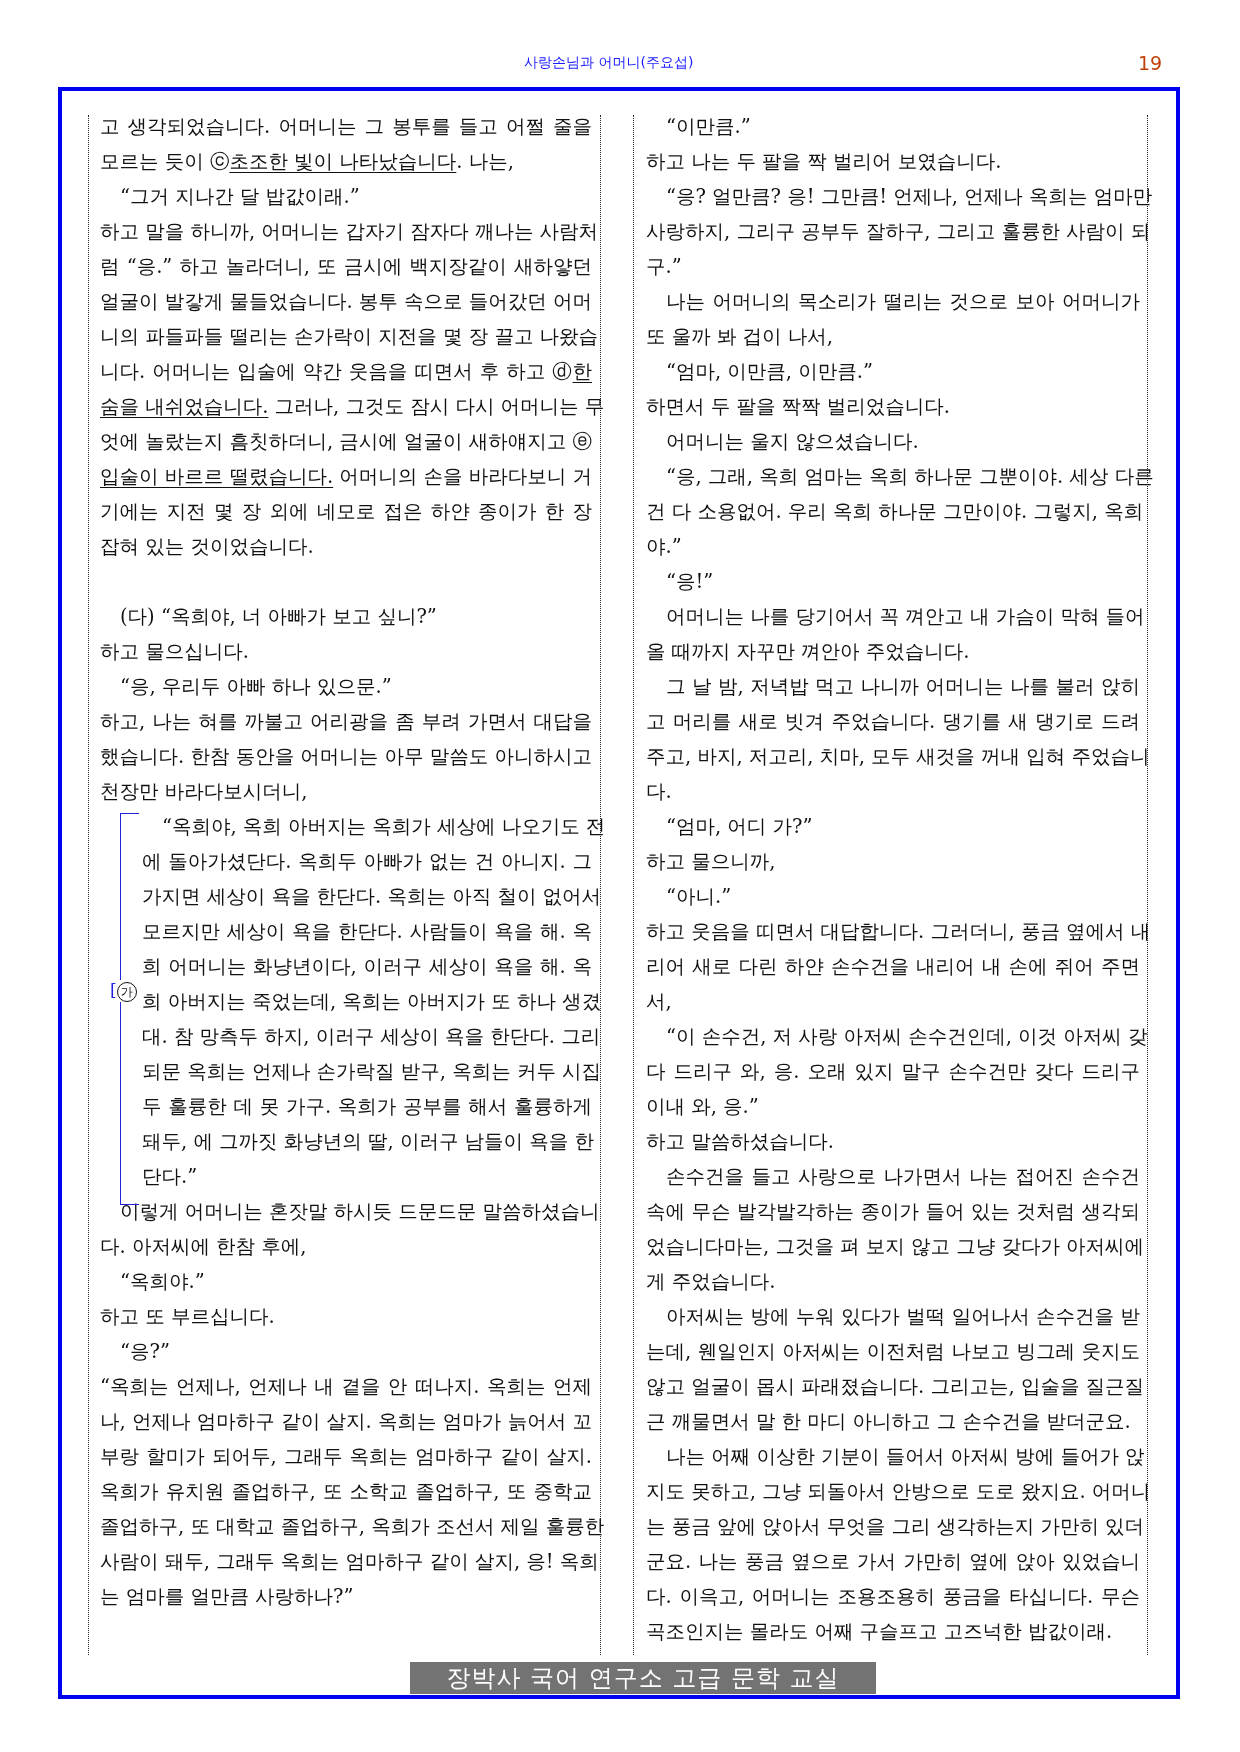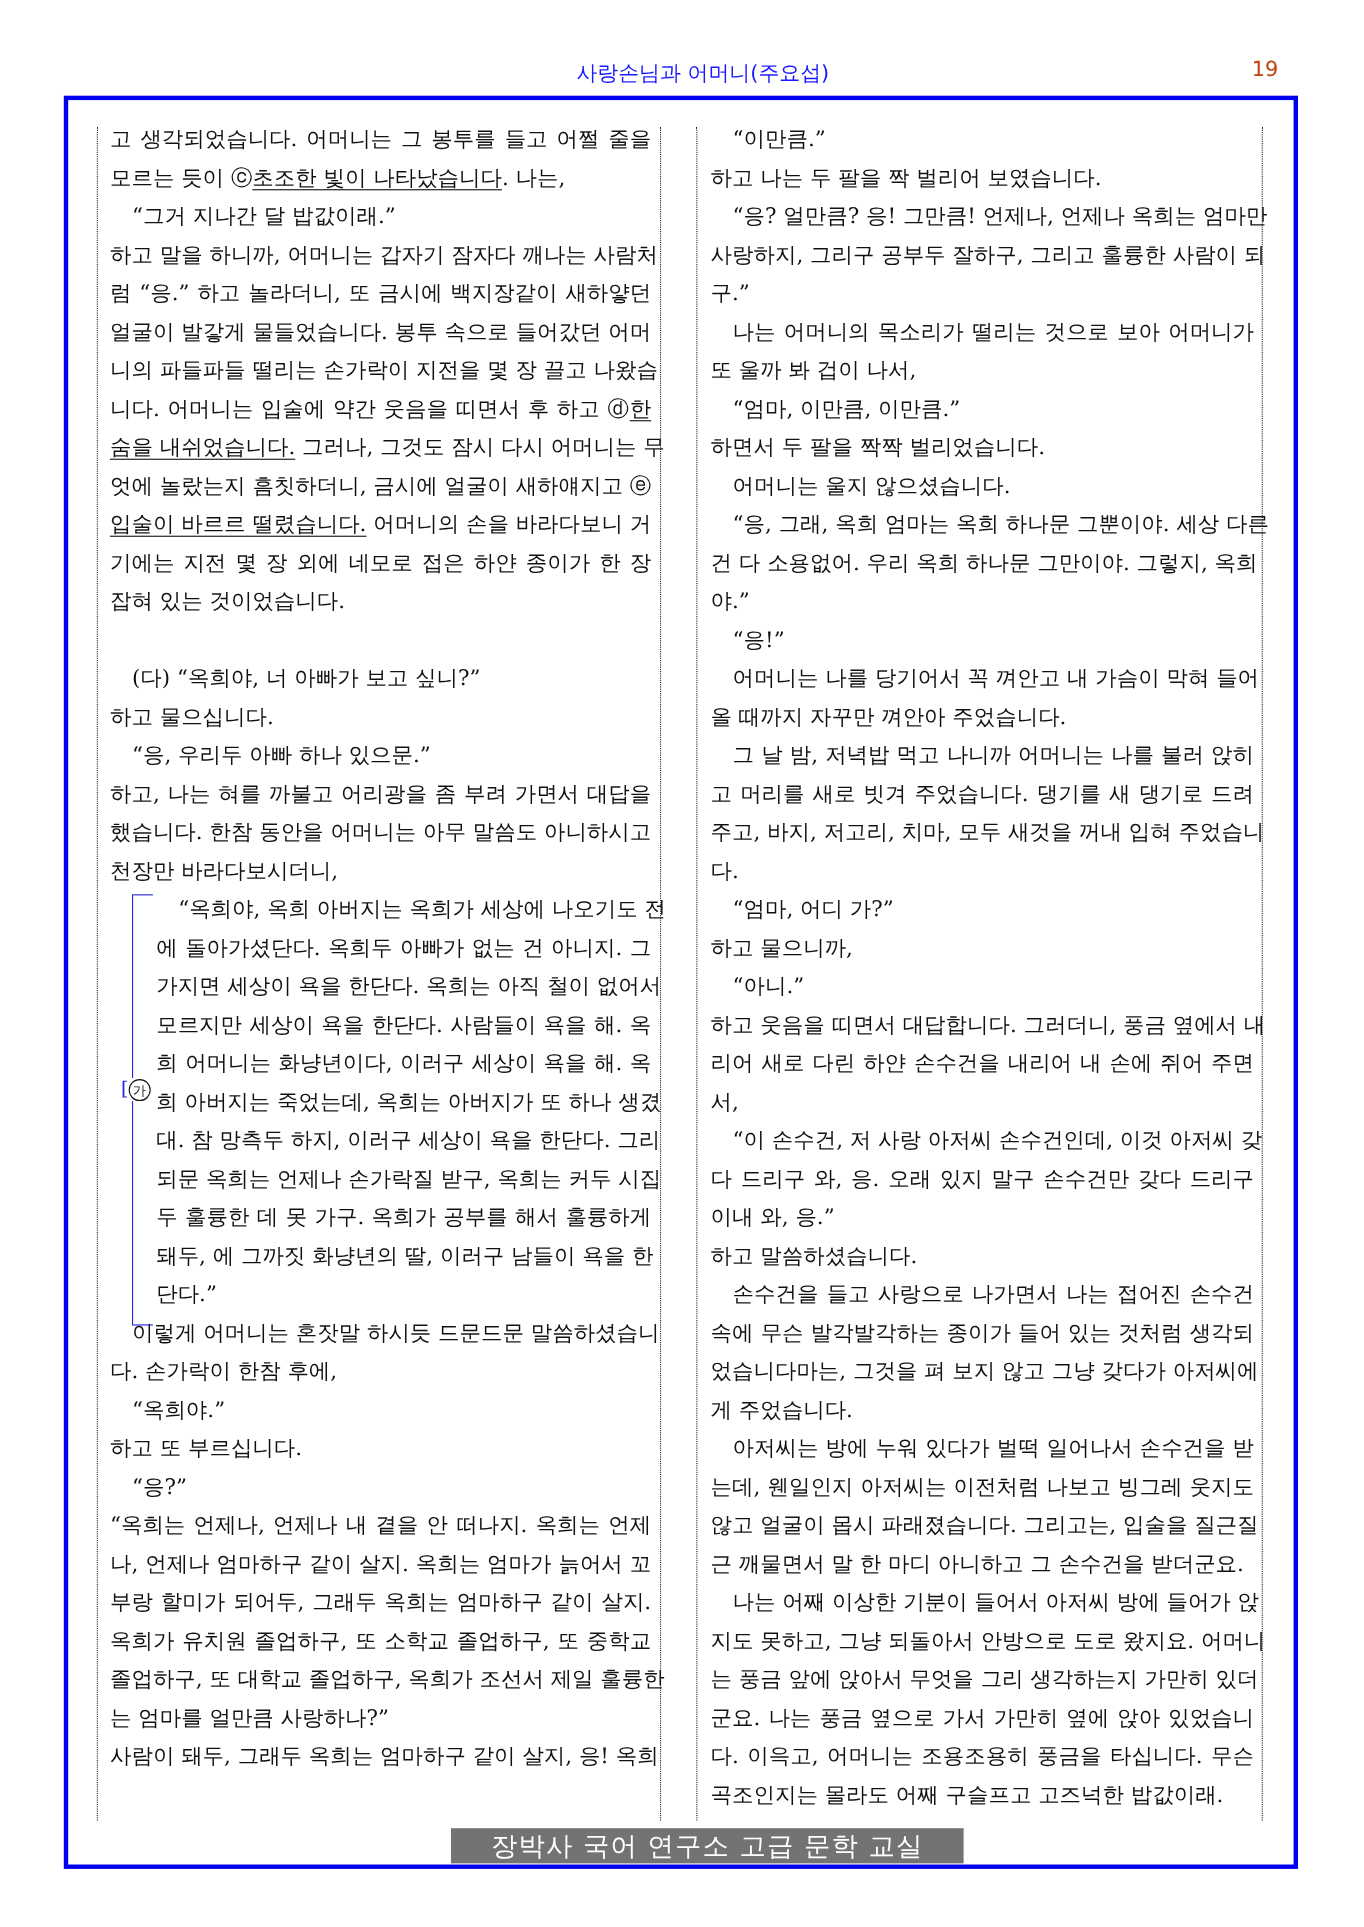--- a/index.html
+++ b/index.html
@@ -1,18 +1,18 @@
 <!DOCTYPE html>
 <html><head>
 <meta charset="utf-8">
 <style>
   html, body { margin:0; padding:0; background:#ffffff; }
   body { width:1240px; height:1752px; position:relative; overflow:hidden;
          font-family:"DejaVu Serif","Liberation Serif",serif; color:#111; }
-  .hdr-title { position:absolute; left:524px; top:54px; font-size:19px; color:#1a1aff;
+  .hdr-title { position:absolute; left:524px; top:54px; font-size:14px; color:#1a1aff;
                font-family:"DejaVu Sans","Liberation Sans",sans-serif; letter-spacing:0px; }
   .hdr-page { position:absolute; left:1138px; top:52px; font-size:19px; color:#c2410c;
               font-family:"DejaVu Sans","Liberation Sans",sans-serif; }
   .frame { position:absolute; left:58px; top:87px; width:1122px; height:1612px;
            border:4px solid #0000f0; box-sizing:border-box; }
   .vline { position:absolute; top:115px; height:1540px; width:0; border-left:1.5px dotted #222; }
   .col { position:absolute; top:109px; font-size:19.5px; line-height:35px; }
   .col .ln { white-space:nowrap; height:35px; text-align:justify; text-align-last:justify; display:block; }
   .col .ln.nj { text-align:right; text-align-last:left; }
   .col .ln.ind { padding-left:20px; }
@@ -69,31 +69,31 @@
     <span class="ln">모르지만 세상이 욕을 한단다. 사람들이 욕을 해. 옥</span>
     <span class="ln">희 어머니는 화냥년이다, 이러구 세상이 욕을 해. 옥</span>
     <span class="ln">희 아버지는 죽었는데, 옥희는 아버지가 또 하나 생겼</span>
     <span class="ln">대. 참 망측두 하지, 이러구 세상이 욕을 한단다. 그리</span>
     <span class="ln">되문 옥희는 언제나 손가락질 받구, 옥희는 커두 시집</span>
     <span class="ln">두 훌륭한 데 못 가구. 옥희가 공부를 해서 훌륭하게</span>
     <span class="ln">돼두, 에 그까짓 화냥년의 딸, 이러구 남들이 욕을 한</span>
     <span class="ln nj">단다.”</span>
   </div>
   <span class="ln ind">이렇게 어머니는 혼잣말 하시듯 드문드문 말씀하셨습니</span>
-  <span class="ln nj">다. 손가락이 한참 후에,</span>
+  <span class="ln nj">다. 아저씨에 한참 후에,</span>
   <span class="ln nj ind">“옥희야.”</span>
   <span class="ln nj">하고 또 부르십니다.</span>
   <span class="ln nj ind">“응?”</span>
   <span class="ln">“옥희는 언제나, 언제나 내 곁을 안 떠나지. 옥희는 언제</span>
   <span class="ln">나, 언제나 엄마하구 같이 살지. 옥희는 엄마가 늙어서 꼬</span>
   <span class="ln">부랑 할미가 되어두, 그래두 옥희는 엄마하구 같이 살지.</span>
   <span class="ln">옥희가 유치원 졸업하구, 또 소학교 졸업하구, 또 중학교</span>
   <span class="ln">졸업하구, 또 대학교 졸업하구, 옥희가 조선서 제일 훌륭한</span>
+  <span class="ln">사람이 돼두, 그래두 옥희는 엄마하구 같이 살지, 응! 옥희</span>
   <span class="ln nj">는 엄마를 얼만큼 사랑하나?”</span>
-  <span class="ln">사람이 돼두, 그래두 옥희는 엄마하구 같이 살지, 응! 옥희</span>
 </div>
 
 <div class="bracket"></div>
 <div class="marker"><span class="brk">[</span><span style="display:inline-block;width:18px;height:18px;border:1px solid #111;border-radius:50%;text-align:center;font-size:12px;line-height:18px;">가</span></div>
 
 <div class="col" id="rightcol" style="left:646px; width:494px;">
     <span class="ln ind nj">“이만큼.”</span>
     <span class="ln nj">하고 나는 두 팔을 짝 벌리어 보였습니다.</span>
     <span class="ln ind">“응? 얼만큼? 응! 그만큼! 언제나, 언제나 옥희는 엄마만</span>
     <span class="ln">사랑하지, 그리구 공부두 잘하구, 그리고 훌륭한 사람이 되</span>

